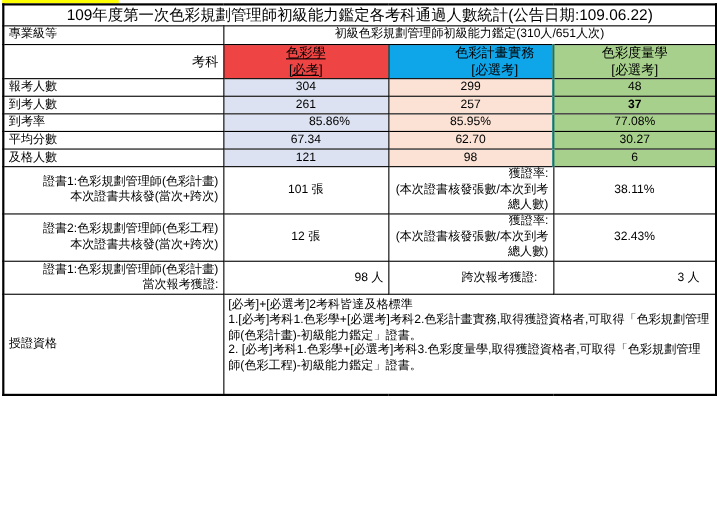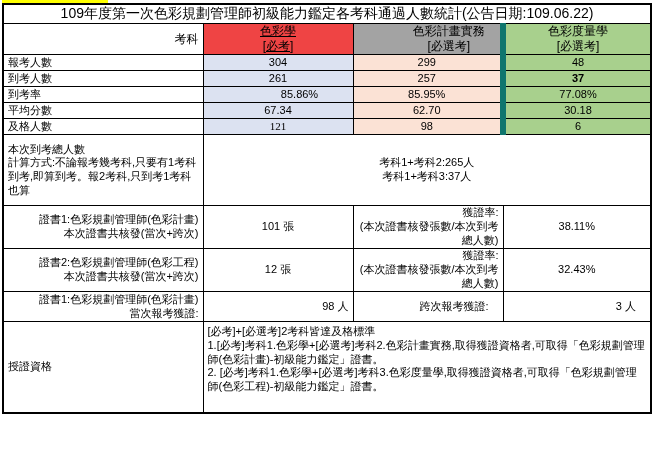--- a/index.html
+++ b/index.html
@@ -18,21 +18,21 @@
   }
   tr.title-row td{font-size:14px;text-align:center;height:18px;padding:0 2px;white-space:nowrap;}
   tr.level-row td{height:16px;}
   .center{text-align:center;}
   .left{text-align:left;}
   .right{text-align:right;}
   tr.subject-row td{height:30px;text-align:center;font-size:12px;}
   tr.subject-row td.label{text-align:right;}
   tr.stat-row td{height:15px;}
   tr.stat-row td.val{text-align:center;}
-  td.greenc{border-left:6px solid #0f766e;}
+  td.greenc{border-left:2px solid #0f766e;}
   tr.attend-row td{height:70px;}
   tr.attend-row td.label{vertical-align:middle;}
   tr.cert-row td{height:42px;}
   tr.cur-row td{height:29px;}
   tr.qual-row td{height:87px;}
   .rlabel{text-align:right;}
   .pad-r{padding-right:14px;}
   .qual-text div{margin:0;}
   .nowrap{white-space:nowrap;}
 </style>
@@ -47,28 +47,32 @@
       <col style="width:150px">
       <col style="width:150px">
       <col style="width:148px">
   </colgroup>
 
   <tbody>
       <tr class="title-row">
     <td colspan="4">109年度第一次色彩規劃管理師初級能力鑑定各考科通過人數統計(公告日期:109.06.22)</td>
   </tr>
 
+  <tr class="level-row">
+    <td class="left">專業級等</td>
+    <td colspan="3" class="center">初級色彩規劃管理師初級能力鑑定(310人/651人次)</td>
+  </tr>
 
   <tr class="subject-row">
     <td class="label">考科</td>
     <td style="background: #ef4444; text-decoration: underline;">
       <div>色彩學</div>
       <div>[必考]</div>
     </td>
-    <td style="background: #a3a3a3; padding-left: 48px;">
+    <td style="background: #0ea5e9; padding-left: 48px;">
       <div>色彩計畫實務</div>
       <div>[必選考]</div>
     </td>
     <td class="greenc" style="background: rgb(168, 208, 141);">
       <div>色彩度量學</div>
       <div>[必選考]</div>
     </td>
   </tr>
 
   <tr class="stat-row">
@@ -86,39 +90,29 @@
   <tr class="stat-row">
     <td class="left">到考率</td>
     <td class="val" style="background: rgb(220, 226, 241); padding-left: 47px;">85.86%</td>
     <td class="val" style="background: rgb(251, 226, 213); margin-left: 16px;">85.95%</td>
     <td class="val greenc" style="background: rgb(168, 208, 141);">77.08%</td>
   </tr>
   <tr class="stat-row">
     <td class="left">平均分數</td>
     <td class="val" style="background: rgb(220, 226, 241);">67.34</td>
     <td class="val" style="background: rgb(251, 226, 213);">62.70</td>
-    <td class="val greenc" style="background: rgb(168, 208, 141);">30.18</td>
+    <td class="val greenc" style="background: rgb(168, 208, 141);">30.27</td>
   </tr>
   <tr class="stat-row">
     <td class="left">及格人數</td>
-    <td class="val" style="background: rgb(220, 226, 241); font-family: Liberation Serif, serif;">121</td>
+    <td class="val" style="background: rgb(220, 226, 241);">121</td>
     <td class="val" style="background: rgb(251, 226, 213);">98</td>
     <td class="val greenc" style="background: rgb(168, 208, 141);">6</td>
   </tr>
 
-  <tr class="attend-row">
-    <td class="left label">
-      <div>本次到考總人數</div>
-      <div>計算方式:不論報考幾考科,只要有1考科到考,即算到考。報2考科,只到考1考科也算</div>
-    </td>
-    <td colspan="3" class="center">
-      <div>考科1+考科2:265人</div>
-      <div>考科1+考科3:37人</div>
-    </td>
-  </tr>
 
   <tr class="cert-row">
     <td class="rlabel">
       <div class="nowrap">證書1:色彩規劃管理師(色彩計畫)</div>
       <div class="nowrap">本次證書共核發(當次+跨次)</div>
     </td>
     <td class="center">101 張</td>
     <td class="rlabel">
       <div>獲證率:</div>
       <div>(本次證書核發張數/本次到考總人數)</div>

